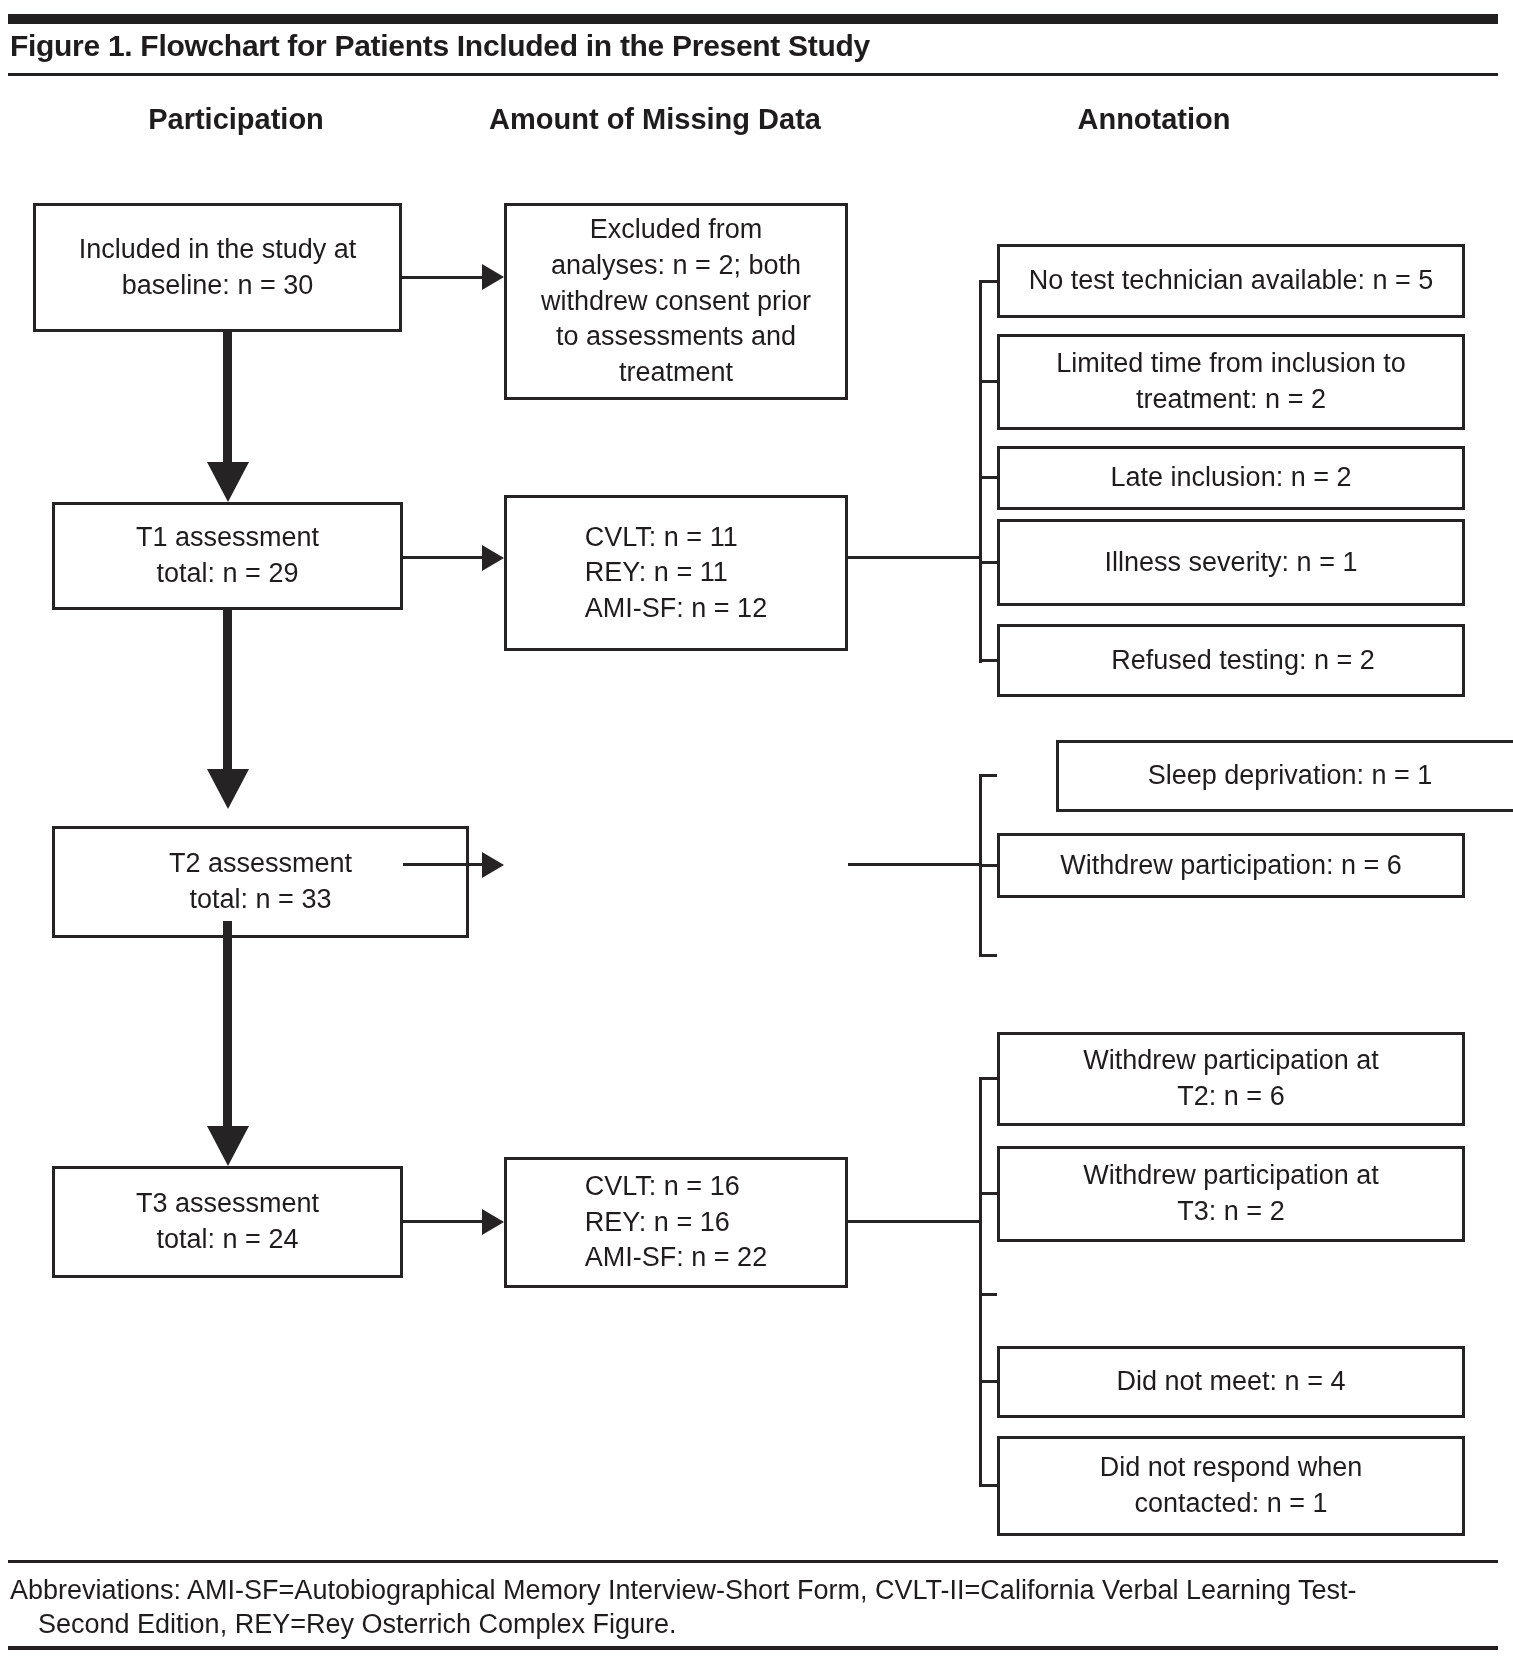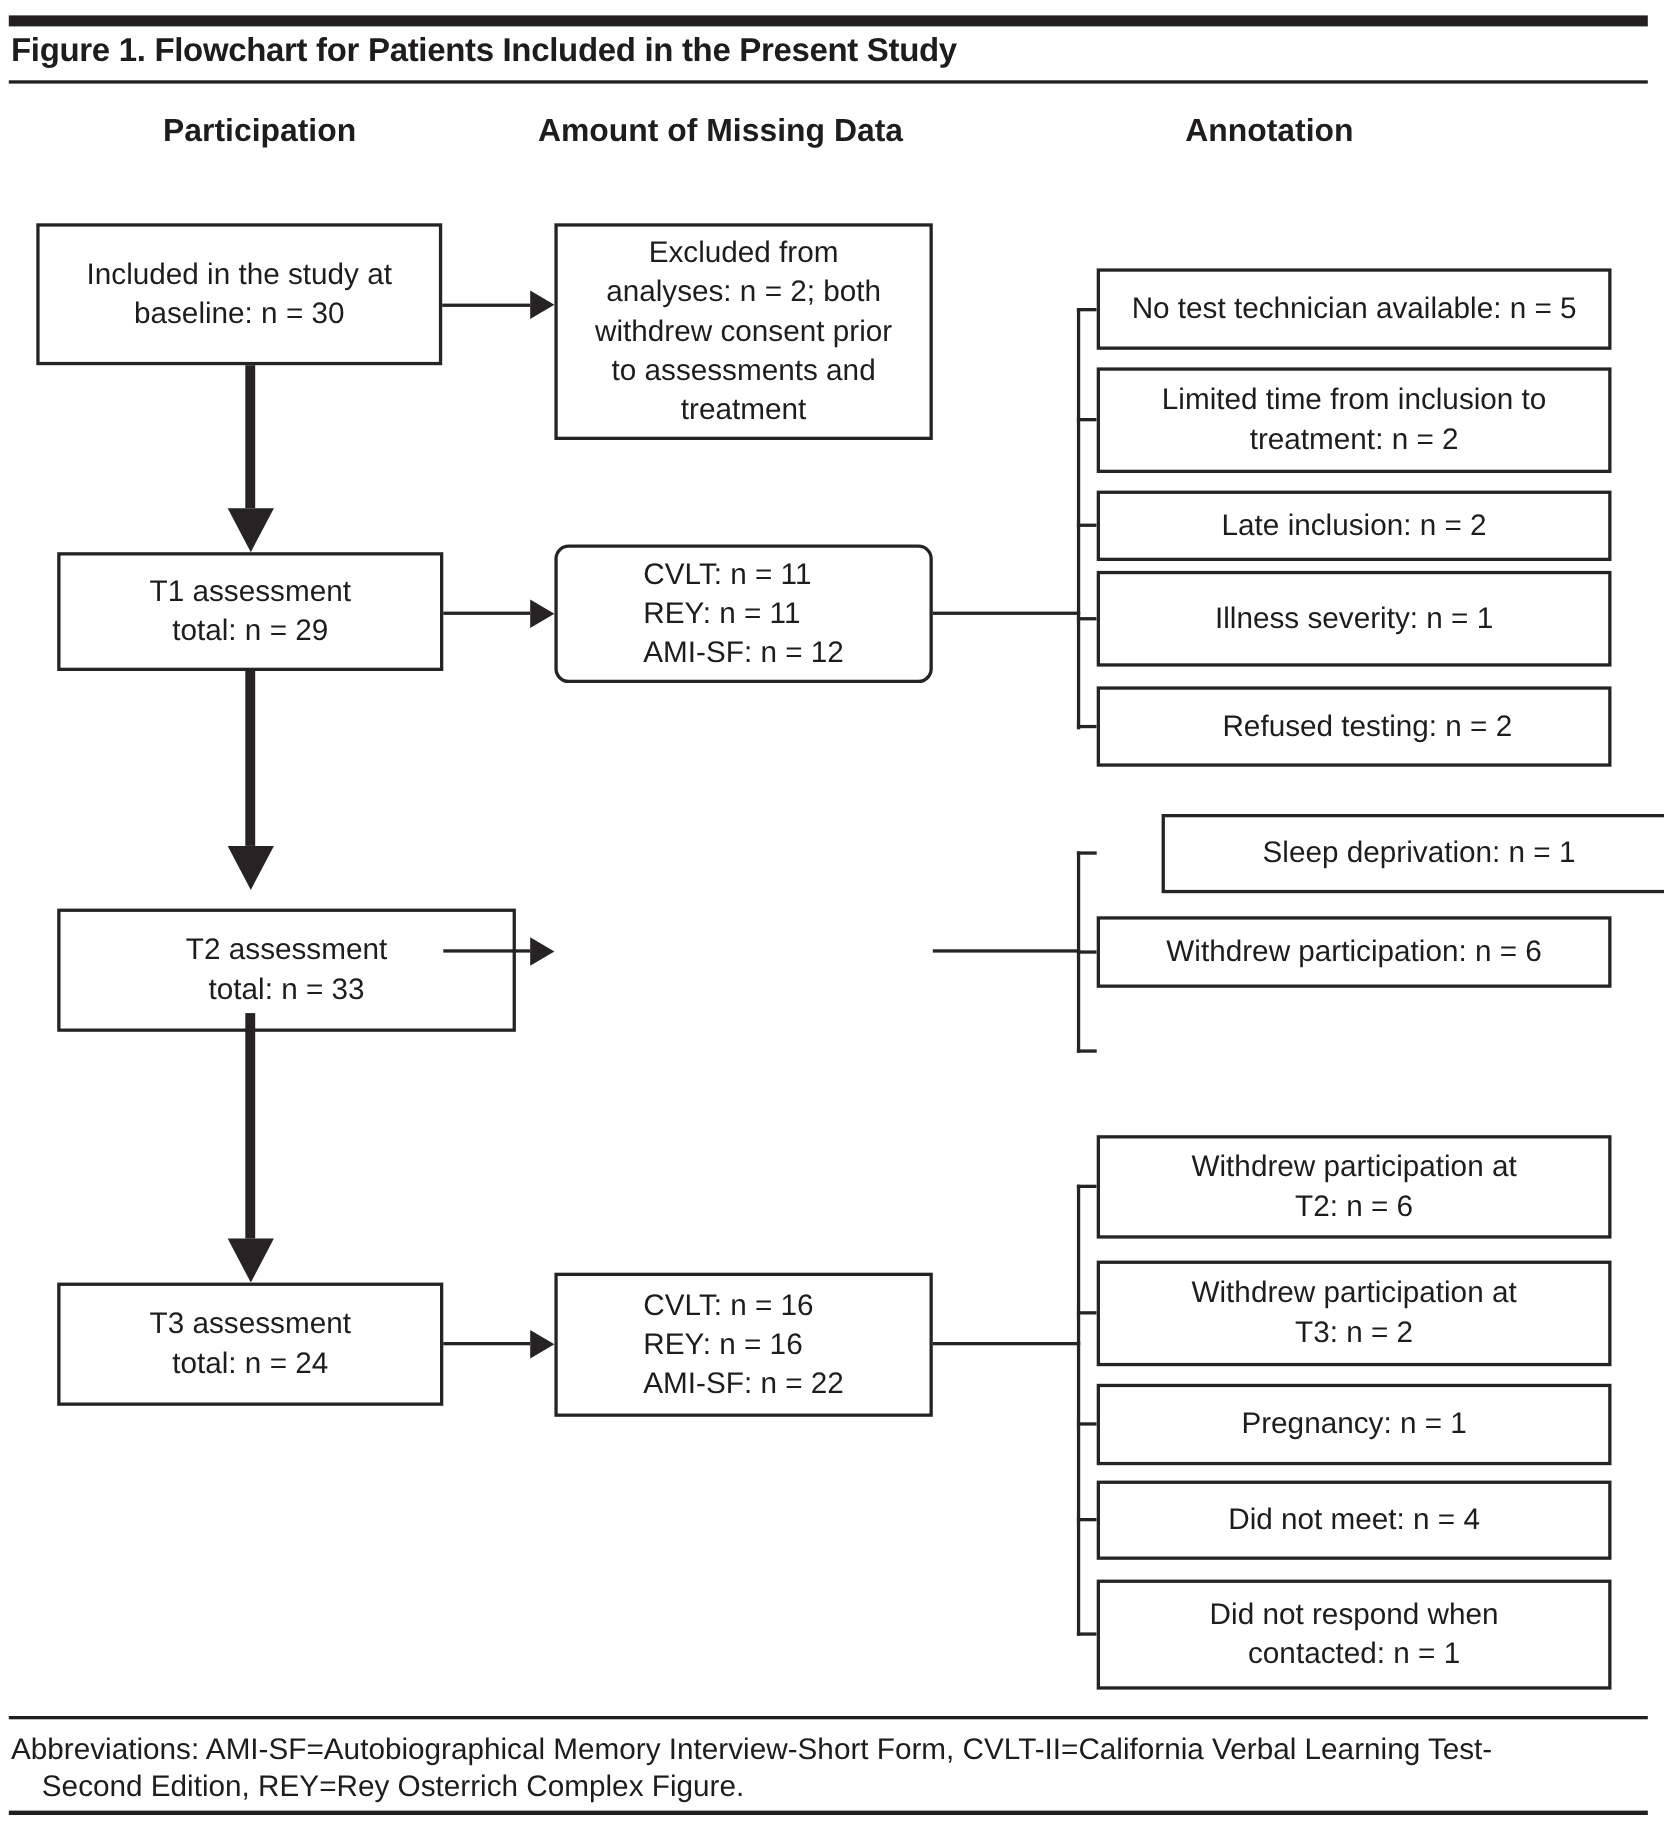--- a/index.html
+++ b/index.html
@@ -69,21 +69,21 @@
   <div class="hline" style="left:403px;top:1220px;width:79px;"></div>
   <div class="rhead" style="left:482px;top:1209px;"></div>
 
   <div class="box" style="left:504px;top:203px;width:344px;height:197px;">
     <span class="txt">Excluded from
 analyses: n = 2; both
 withdrew consent prior
 to assessments and
 treatment</span>
   </div>
-  <div class="box" style="left:504px;top:495px;width:344px;height:126px;border-radius:13px;">
+  <div class="box" style="left:504px;top:495px;width:344px;height:156px;">
     <span class="mlines">
       <span>CVLT: n = 11</span>
       <span>REY: n = 11</span>
       <span>AMI-SF: n = 12</span>
     </span>
   </div>
   <div class="box" style="left:504px;top:1157px;width:344px;height:131px;">
     <span class="mlines">
       <span>CVLT: n = 16</span>
       <span>REY: n = 16</span>
@@ -138,23 +138,20 @@
   </div>
 
   <div class="box" style="left:997px;top:1032px;width:468px;height:94px;">
     <span class="txt">Withdrew participation at
 T2: n = 6</span>
   </div>
   <div class="box" style="left:997px;top:1146px;width:468px;height:96px;">
     <span class="txt">Withdrew participation at
 T3: n = 2</span>
   </div>
-  <div class="box" style="left:997px;top:1258px;width:468px;height:74px;">
-    <span class="txt">Pregnancy: n = 1</span>
-  </div>
   <div class="box" style="left:997px;top:1346px;width:468px;height:72px;">
     <span class="txt">Did not meet: n = 4</span>
   </div>
   <div class="box" style="left:997px;top:1436px;width:468px;height:100px;">
     <span class="txt">Did not respond when
 contacted: n = 1</span>
   </div>
 
   <div class="rule" style="left:8px;top:1560px;width:1490px;height:3px;"></div>
   <div class="footer-text" style="left:10px;top:1574px;">Abbreviations: AMI-SF=Autobiographical Memory Interview-Short Form, CVLT-II=California Verbal Learning Test-</div>

